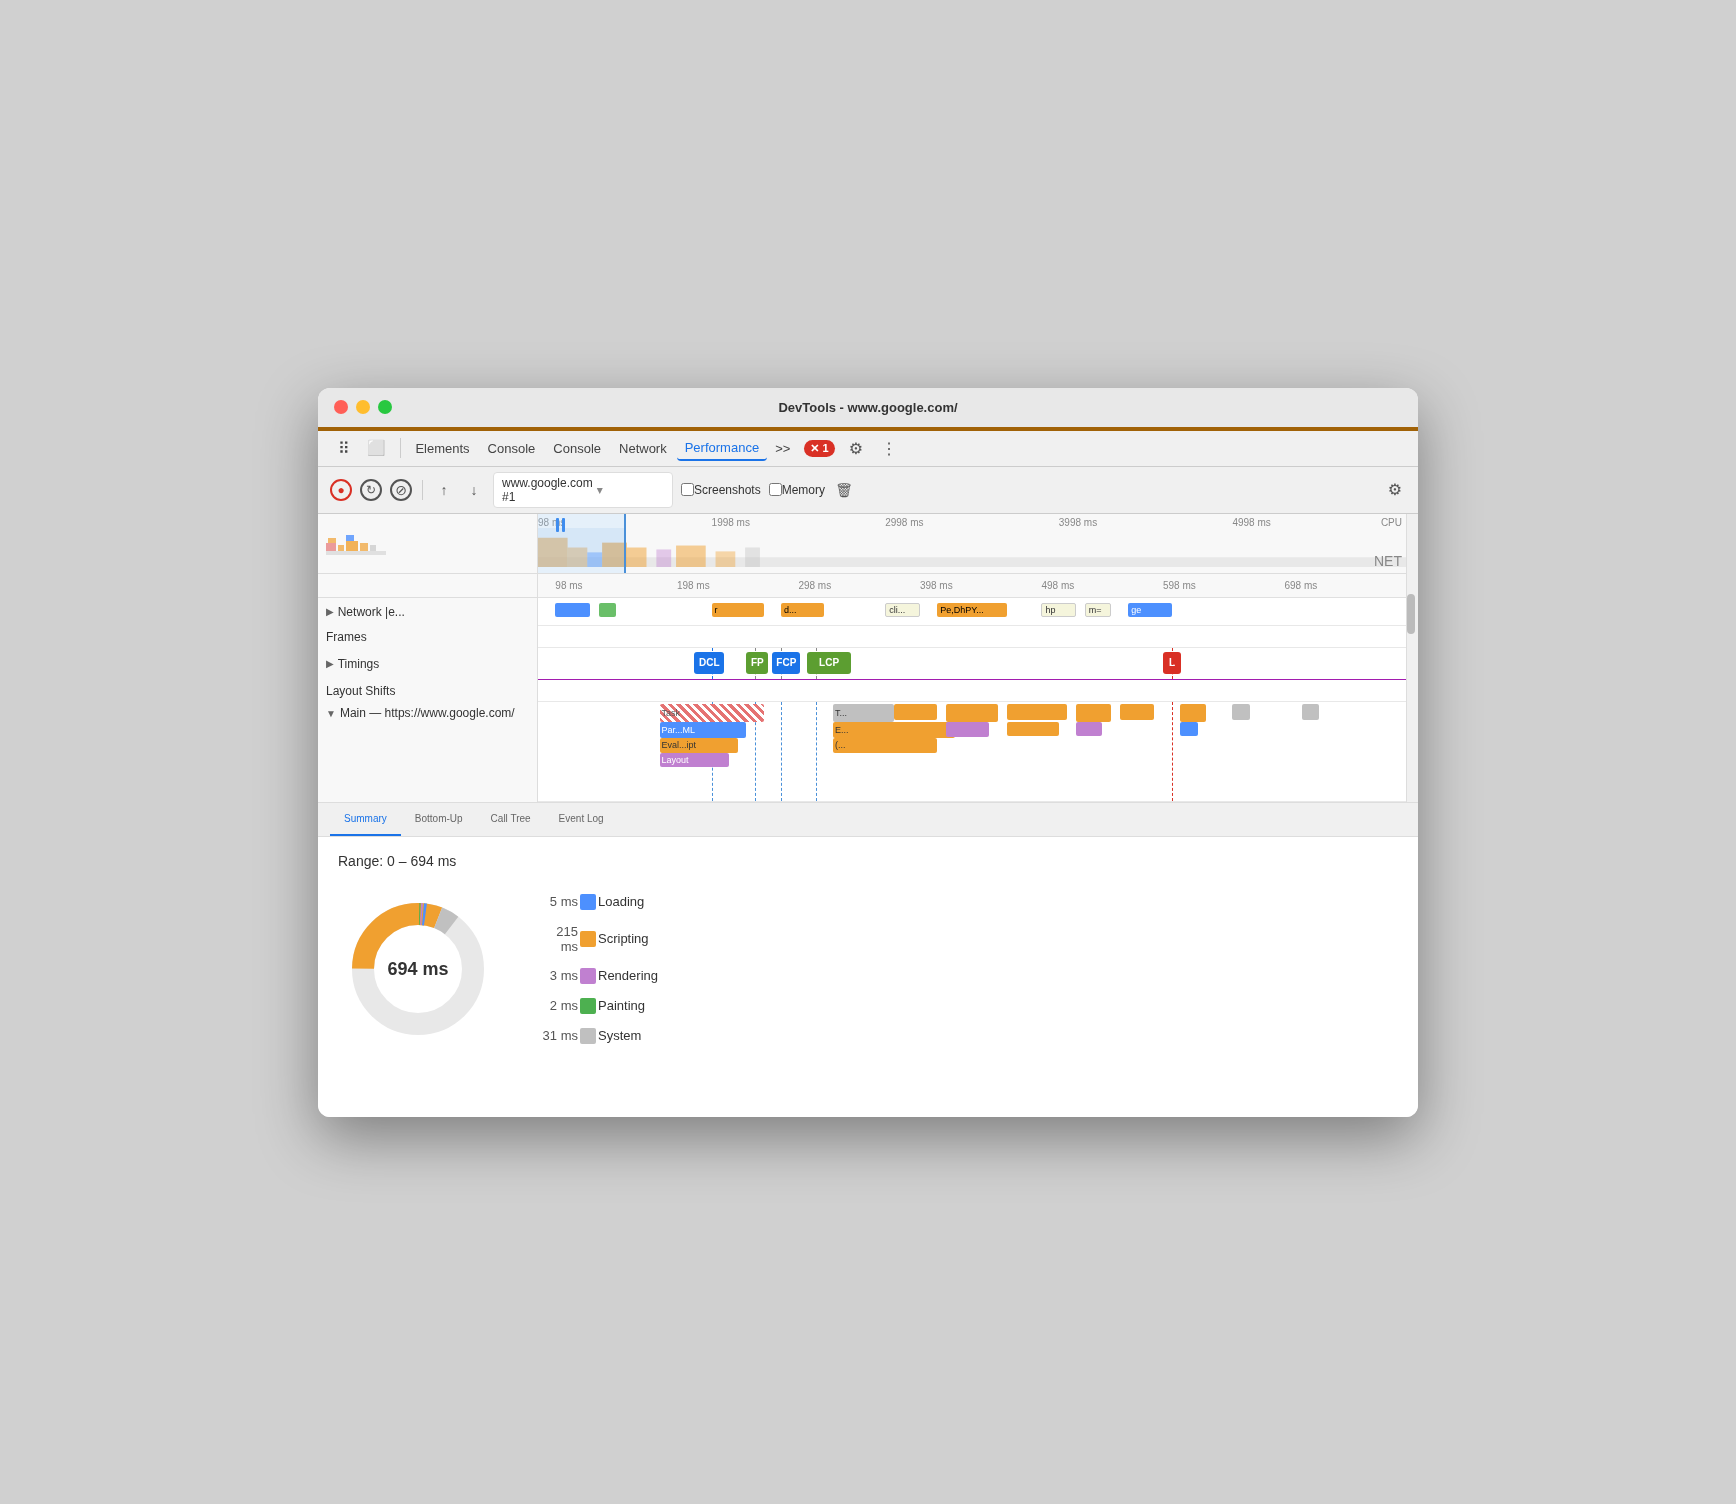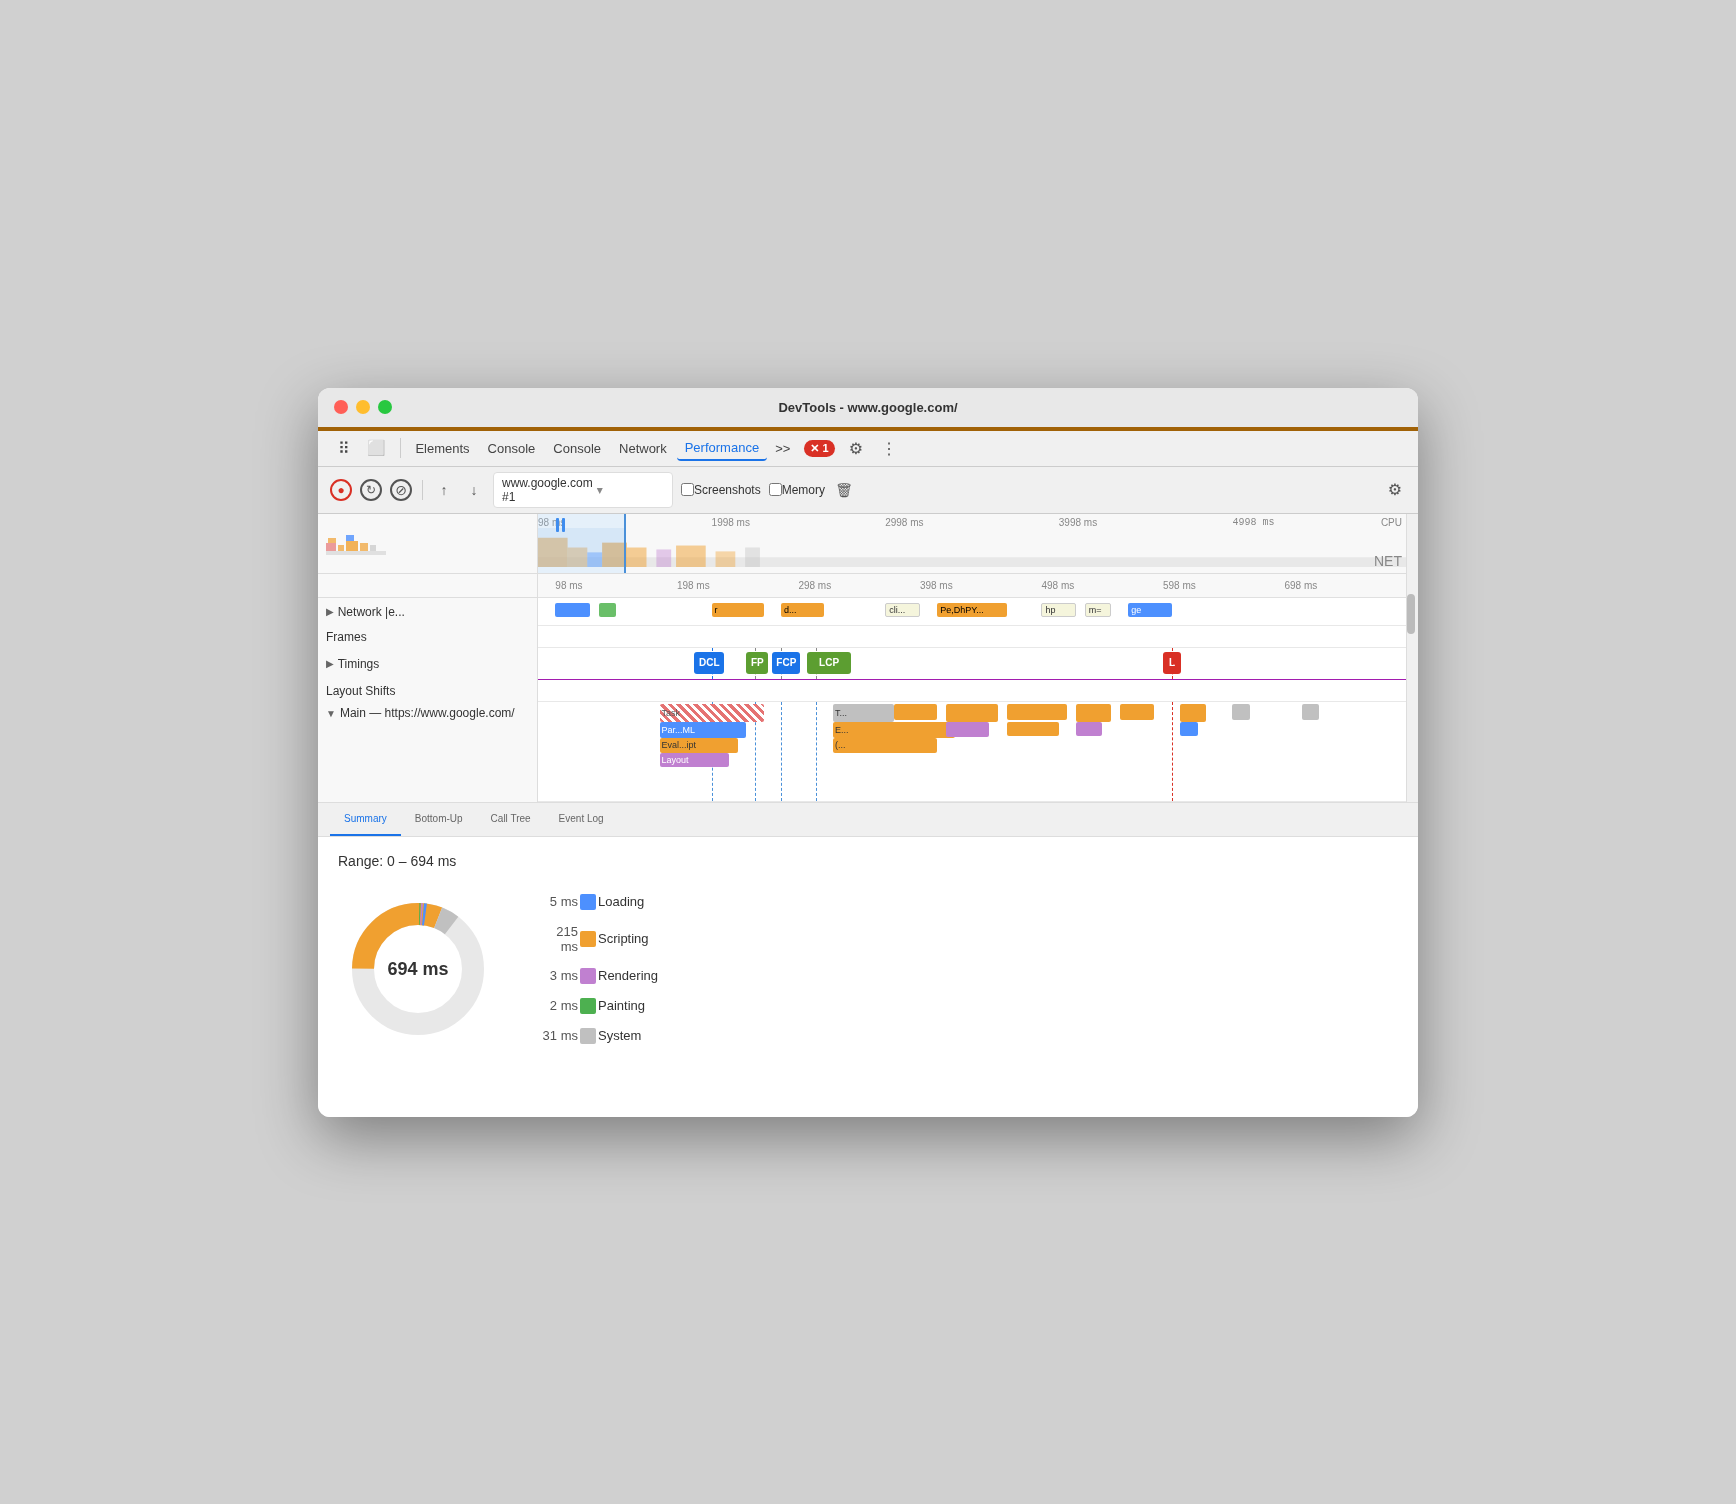--- a/index.html
+++ b/index.html
@@ -376,21 +376,21 @@
 
       <div style="flex:1; position:relative; overflow:hidden;">
 
         <div style="height:60px; background:#f8f8f8; position:relative; border-bottom:1px solid #ddd; overflow:hidden;">
 
           <div style="position:absolute; top:2px; left:0; right:0; height:14px; display:flex; align-items:center;">
             <span style="position:absolute; left:0; font-size:10px; color:#888;">98 ms</span>
             <span style="position:absolute; left:20%; font-size:10px; color:#888;">1998 ms</span>
             <span style="position:absolute; left:40%; font-size:10px; color:#888;">2998 ms</span>
             <span style="position:absolute; left:60%; font-size:10px; color:#888;">3998 ms</span>
-            <span style="position:absolute; left:80%; font-size:10px; color:#888;font-family:Liberation Mono, monospace;">4998 ms</span>
+            <span style="position:absolute; left:80%; font-size:10px; color:#888;">4998 ms</span>
             <span style="position:absolute; right:4px; font-size:10px; color:#888;">CPU</span>
           </div>
 
           <div style="position:absolute; top:14px; left:0; right:0; bottom:6px; overflow:hidden;">
             <svg width="100%" height="100%" viewBox="0 0 880 40" preserveAspectRatio="none">
 
               <rect x="0" y="30" width="880" height="10" fill="#e8e8e8"></rect>
               <rect x="0" y="10" width="30" height="30" fill="#f0a030" opacity="0.6"></rect>
               <rect x="30" y="20" width="20" height="20" fill="#f0a030" opacity="0.5"></rect>
               <rect x="50" y="25" width="15" height="15" fill="#4d90fe" opacity="0.5"></rect>

